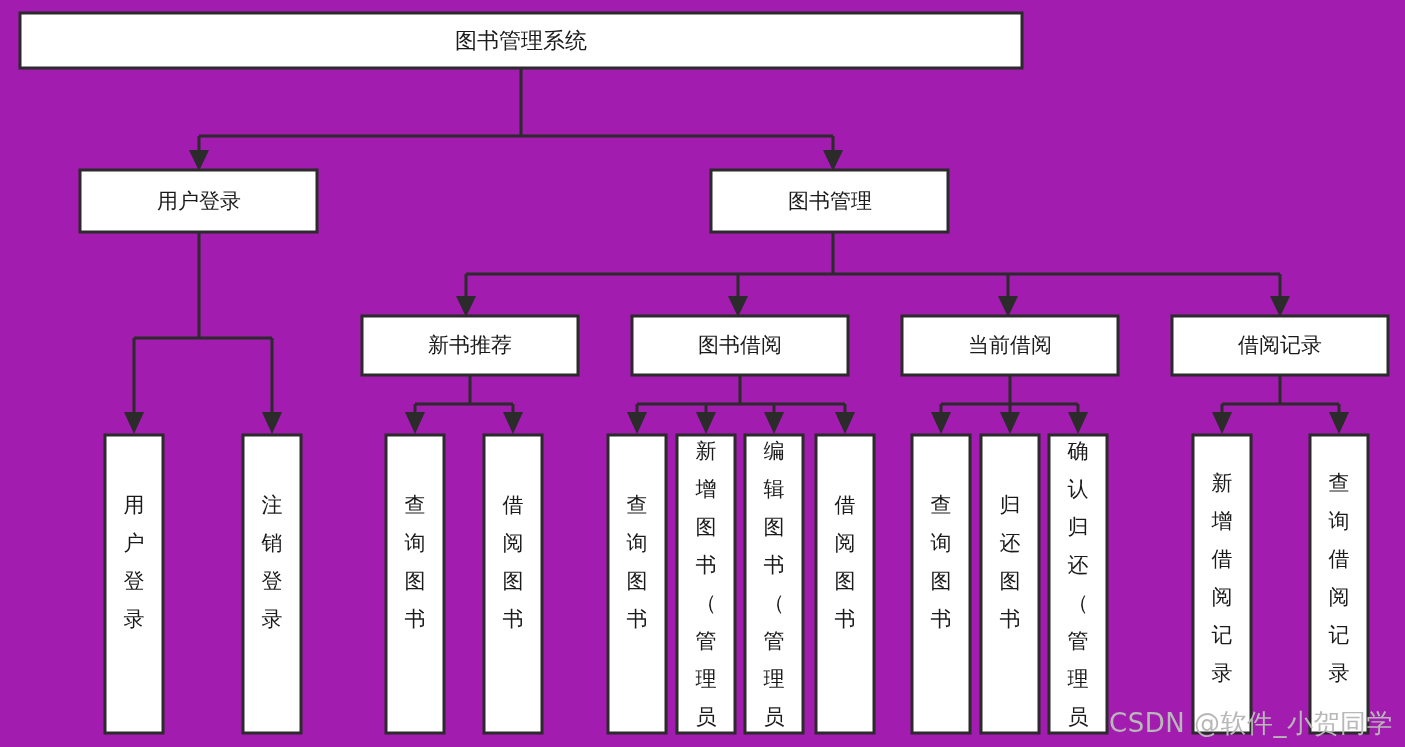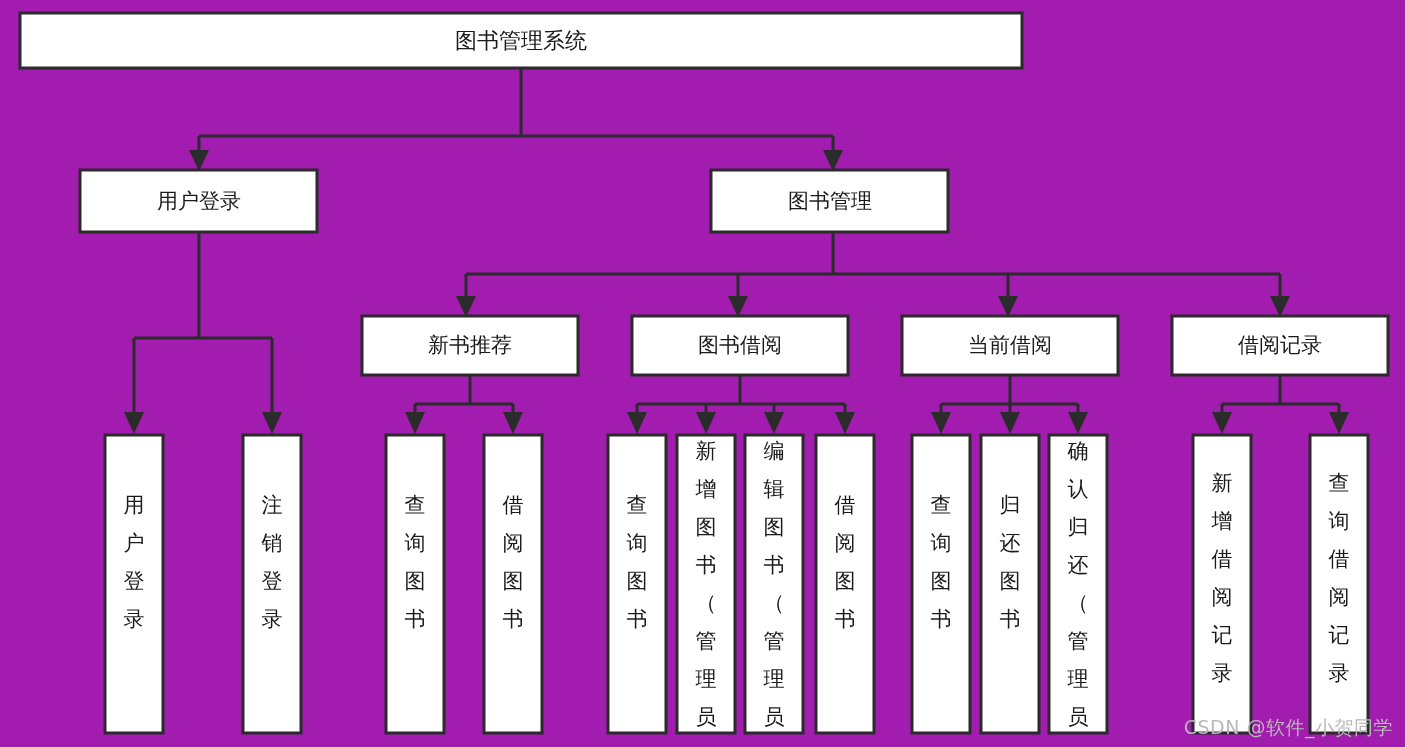--- a/index.html
+++ b/index.html
@@ -53,21 +53,21 @@
   }
   .arrow-head {
     fill: #2b2b2b;
     stroke: none;
   }
   .watermark {
     position: absolute;
     right: 12px;
     bottom: 6px;
     font-family: "DejaVu Sans", "Liberation Sans", sans-serif;
-    font-size: 19px;
+    font-size: 26px;
     color: #b8b8b8;
     letter-spacing: 0.5px;
     white-space: nowrap;
     pointer-events: none;
   }
 </style>
 </head>
 <body>
 
 <div id="diagram-root">

